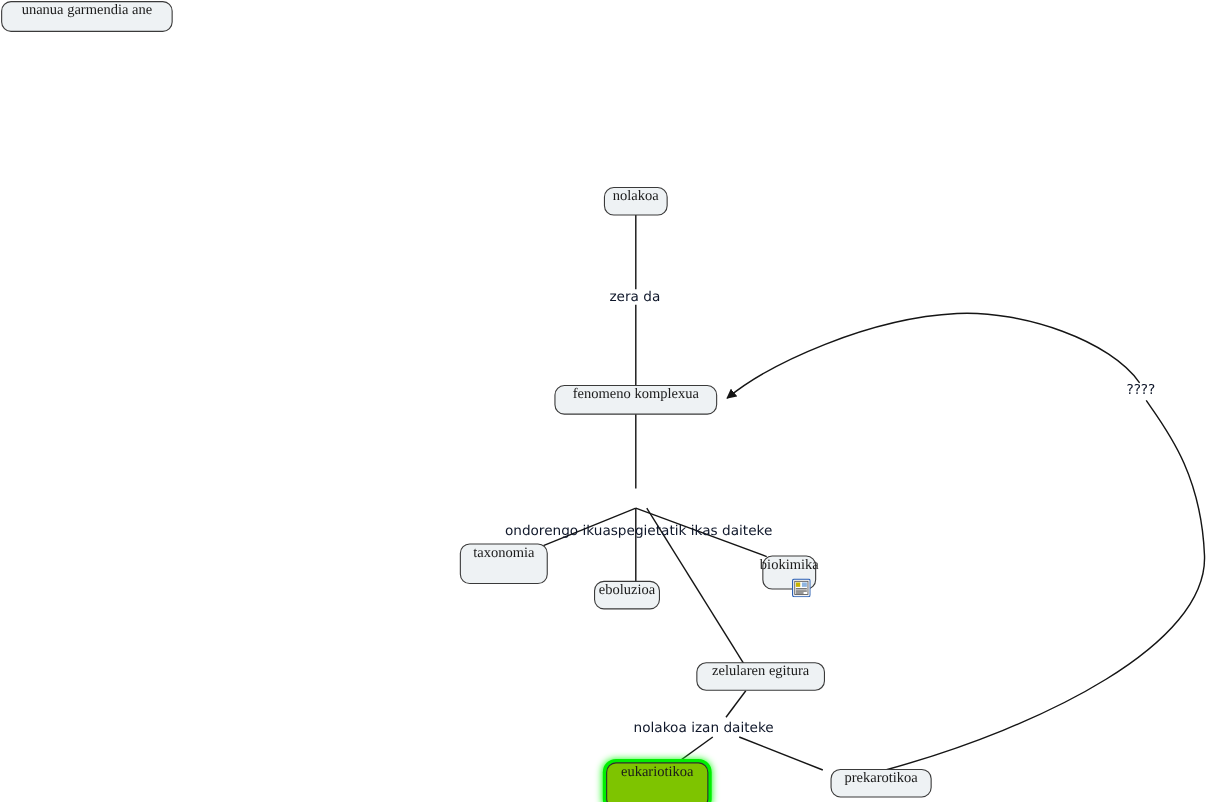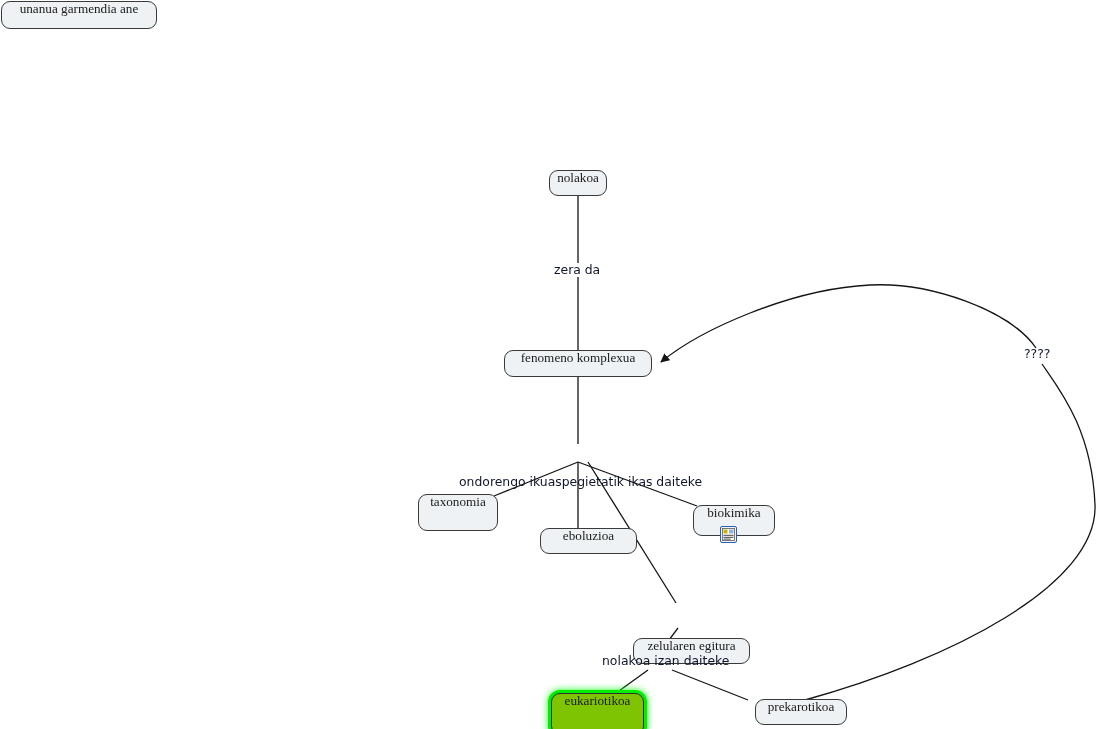--- a/index.html
+++ b/index.html
@@ -109,51 +109,51 @@
   </div>
 
   <div class="node" style="left:504px; top:350px; width:148px; height:27px;">
     <span>fenomeno komplexua</span>
   </div>
 
   <div class="node" style="left:418px; top:494px; width:80px; height:37px;">
     <span>taxonomia</span>
   </div>
 
-  <div class="node" style="left:540px; top:528px; width:97px; height:26px;">
+  <div class="node" style="left:540px; top:528px; width:60px; height:26px;">
     <span>eboluzioa</span>
   </div>
 
-  <div class="node" style="left:693px; top:505px; width:82px; height:31px;">
+  <div class="node" style="left:693px; top:505px; width:49px; height:31px;">
     <span style="margin-bottom:2px;">biokimika</span>
   </div>
 
   <svg class="note-icon" style="left:720px; top:526px;" viewBox="0 0 17 17" xmlns="http://www.w3.org/2000/svg">
     <rect x="0.5" y="0.5" width="16" height="16" rx="1.5" fill="#f3f3f3" stroke="#2a5fb4" stroke-width="1"></rect>
     <rect x="2.5" y="2.5" width="12" height="12" fill="#ffffff" stroke="#5a5a5a" stroke-width="0.8"></rect>
     <rect x="3.5" y="3.5" width="4" height="4" fill="#c8b400"></rect>
     <rect x="9" y="3.5" width="4.5" height="4" fill="#8fb5e0"></rect>
     <rect x="3.5" y="8.8" width="10" height="1" fill="#444"></rect>
     <rect x="3.5" y="10.8" width="10" height="1" fill="#444"></rect>
     <rect x="3.5" y="12.6" width="7" height="1" fill="#444"></rect>
   </svg>
 
-  <div class="node" style="left:633px; top:602px; width:117px; height:26px;margin-top:36px;">
+  <div class="node" style="left:633px; top:602px; width:117px; height:26px;">
     <span>zelularen egitura</span>
   </div>
 
   <div class="node highlight" style="left:551px; top:693px; width:93px; height:42px;">
     <span>eukariotikoa</span>
   </div>
 
   <div class="node" style="left:755px; top:699px; width:92px; height:26px;">
     <span>prekarotikoa</span>
   </div>
 
   <div class="edge-label" style="left:554px; top:264px;">zera da</div>
 
   <div class="edge-label" style="left:459px; top:445px;margin-top:31px;">ondorengo ikuaspegietatik ikas daiteke</div>
 
-  <div class="edge-label" style="left:602px; top:655px;">nolakoa izan daiteke</div>
+  <div class="edge-label" style="left:576px; top:655px;">nolakoa izan daiteke</div>
 
   <div class="edge-label" style="left:1024px; top:348px;">????</div>
 
 </div>
 
 </body></html>

